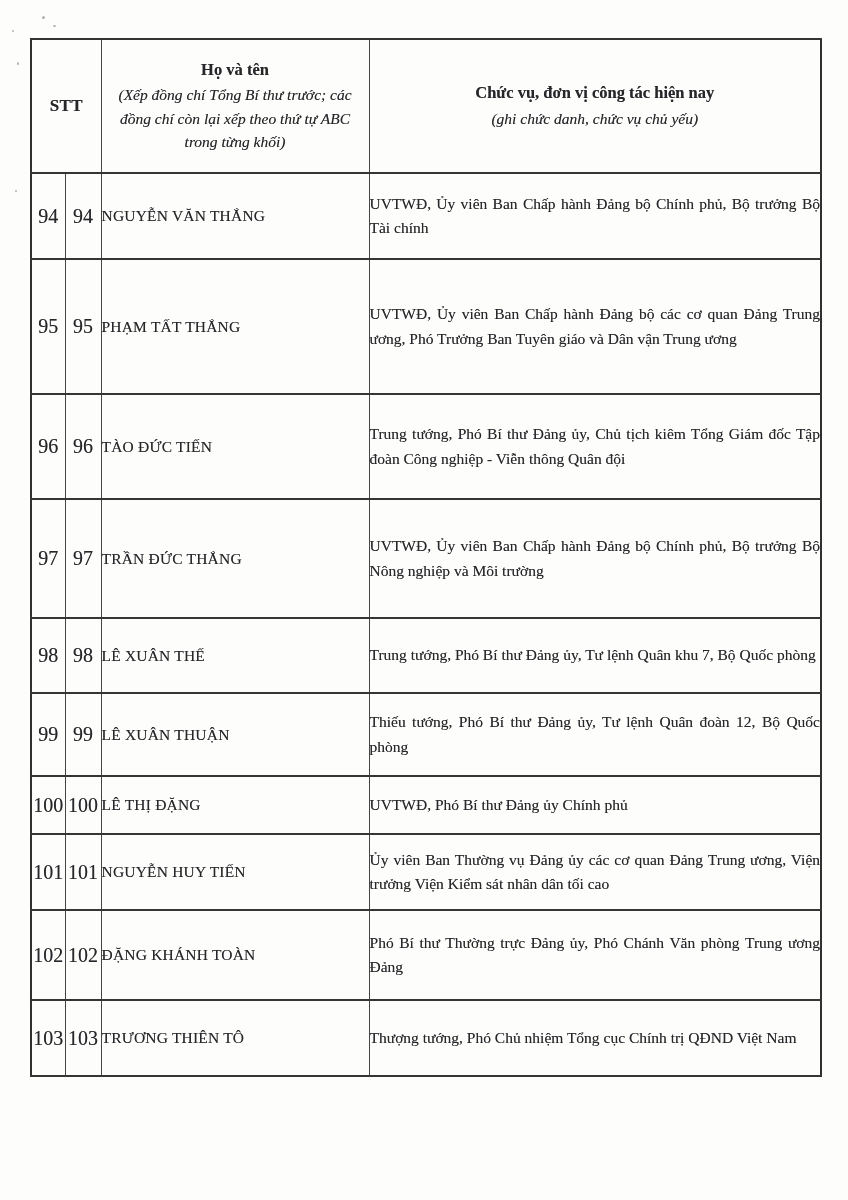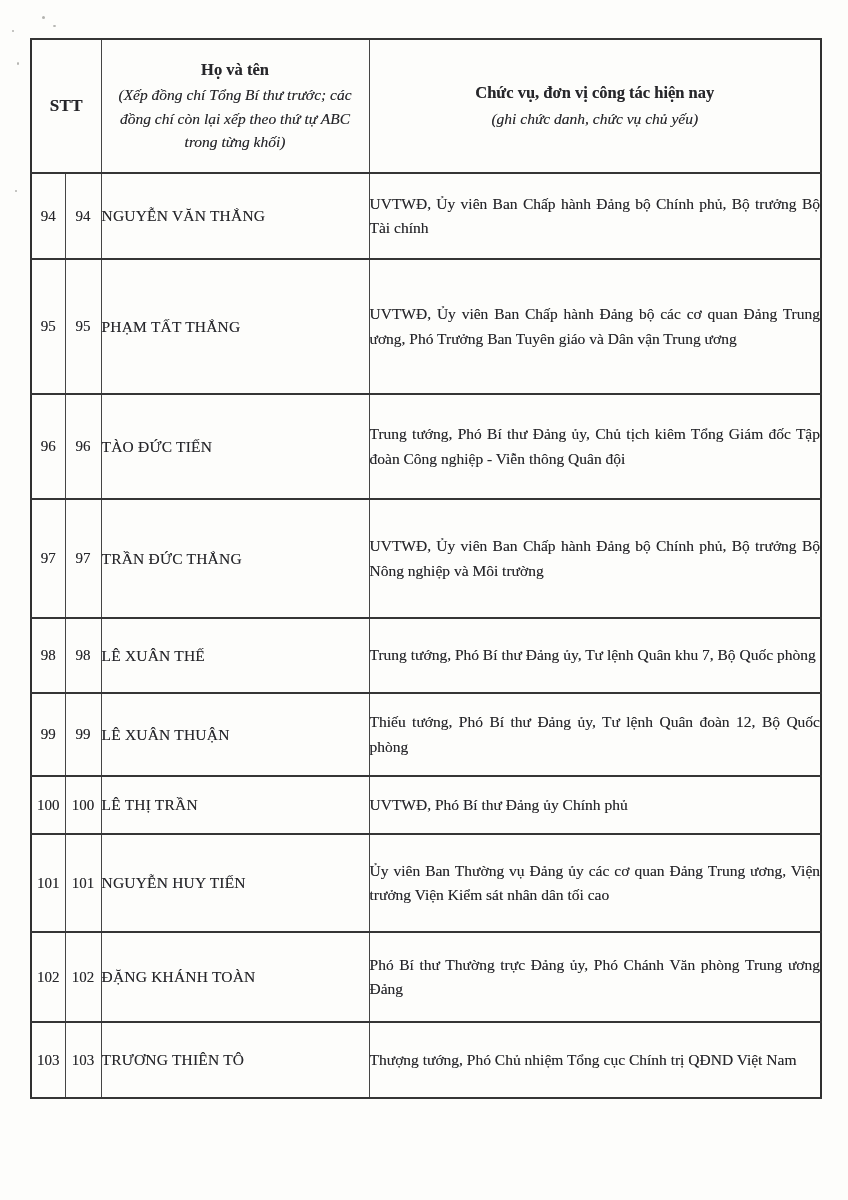--- a/index.html
+++ b/index.html
@@ -35,21 +35,21 @@
     vertical-align:middle;
     padding:0;
     overflow:hidden;
   }
   table.doc{border:2.4px solid #303030;}
   thead th{font-weight:bold;text-align:center;margin-left:28px;}
   .hdr-row{height:134px;}
   .hdr-stt{font-size:17px;letter-spacing:.3px;}
   .hdr-title{font-size:16.5px;font-weight:bold;line-height:1.35;}
   .hdr-sub{font-size:15.5px;font-weight:normal;font-style:italic;line-height:1.5;margin-top:2px;padding:0 6px;}
-  td.num{text-align:center;font-size:15px;}
+  td.num{text-align:center;font-size:20px;}
   td.name{font-size:15.5px;padding-left:4px;letter-spacing:.2px;}
   td.pos{
     font-size:15.5px;line-height:1.55;
     padding:2px 7px 2px 8px;
     text-align:justify;
   }
 </style>
 </head>
 <body>
 
@@ -114,24 +114,24 @@
         </tr>
         <tr style="height: 83px;">
           <td class="num">99</td>
           <td class="num">99</td>
           <td class="name">LÊ XUÂN THUẬN</td>
           <td class="pos">Thiếu tướng, Phó Bí thư Đảng ủy, Tư lệnh Quân đoàn 12, Bộ Quốc phòng</td>
         </tr>
         <tr style="height: 58px;">
           <td class="num">100</td>
           <td class="num">100</td>
-          <td class="name">LÊ THỊ TRẦN</td>
+          <td class="name">LÊ THỊ ĐẶNG</td>
           <td class="pos">UVTWĐ, Phó Bí thư Đảng ủy Chính phủ</td>
         </tr>
-        <tr style="height: 98px; border-radius: 25px;">
+        <tr style="height: 76px; border-radius: 25px;">
           <td class="num">101</td>
           <td class="num">101</td>
           <td class="name">NGUYỄN HUY TIẾN</td>
           <td class="pos">Ủy viên Ban Thường vụ Đảng ủy các cơ quan Đảng Trung ương, Viện trưởng Viện Kiểm sát nhân dân tối cao</td>
         </tr>
         <tr style="height: 90px;">
           <td class="num">102</td>
           <td class="num">102</td>
           <td class="name">ĐẶNG KHÁNH TOÀN</td>
           <td class="pos">Phó Bí thư Thường trực Đảng ủy, Phó Chánh Văn phòng Trung ương Đảng</td>

